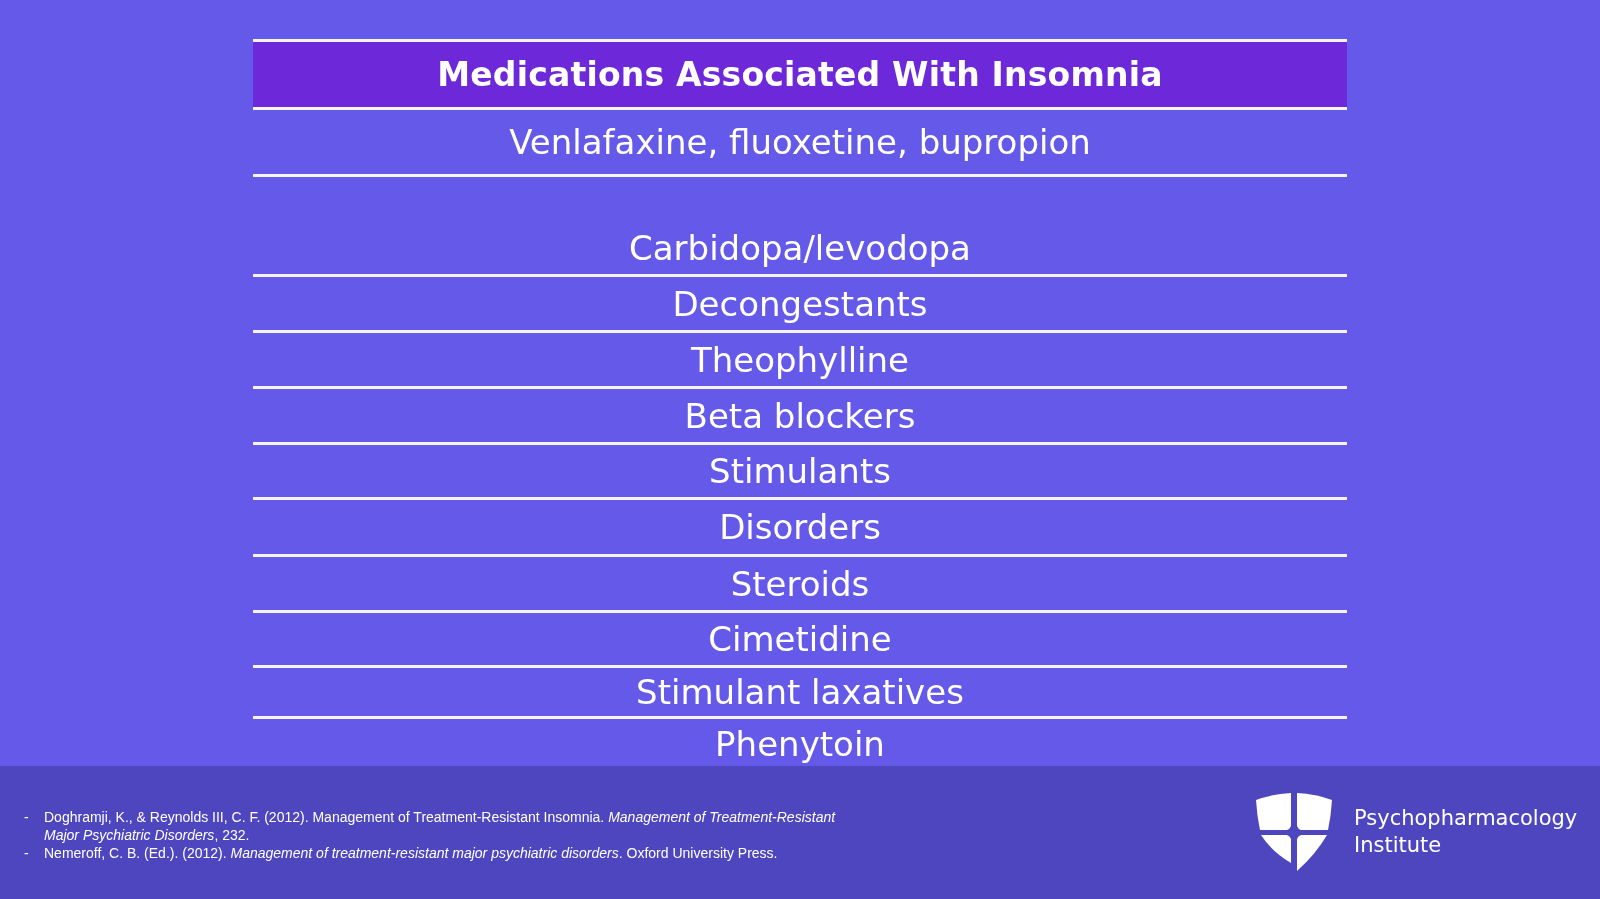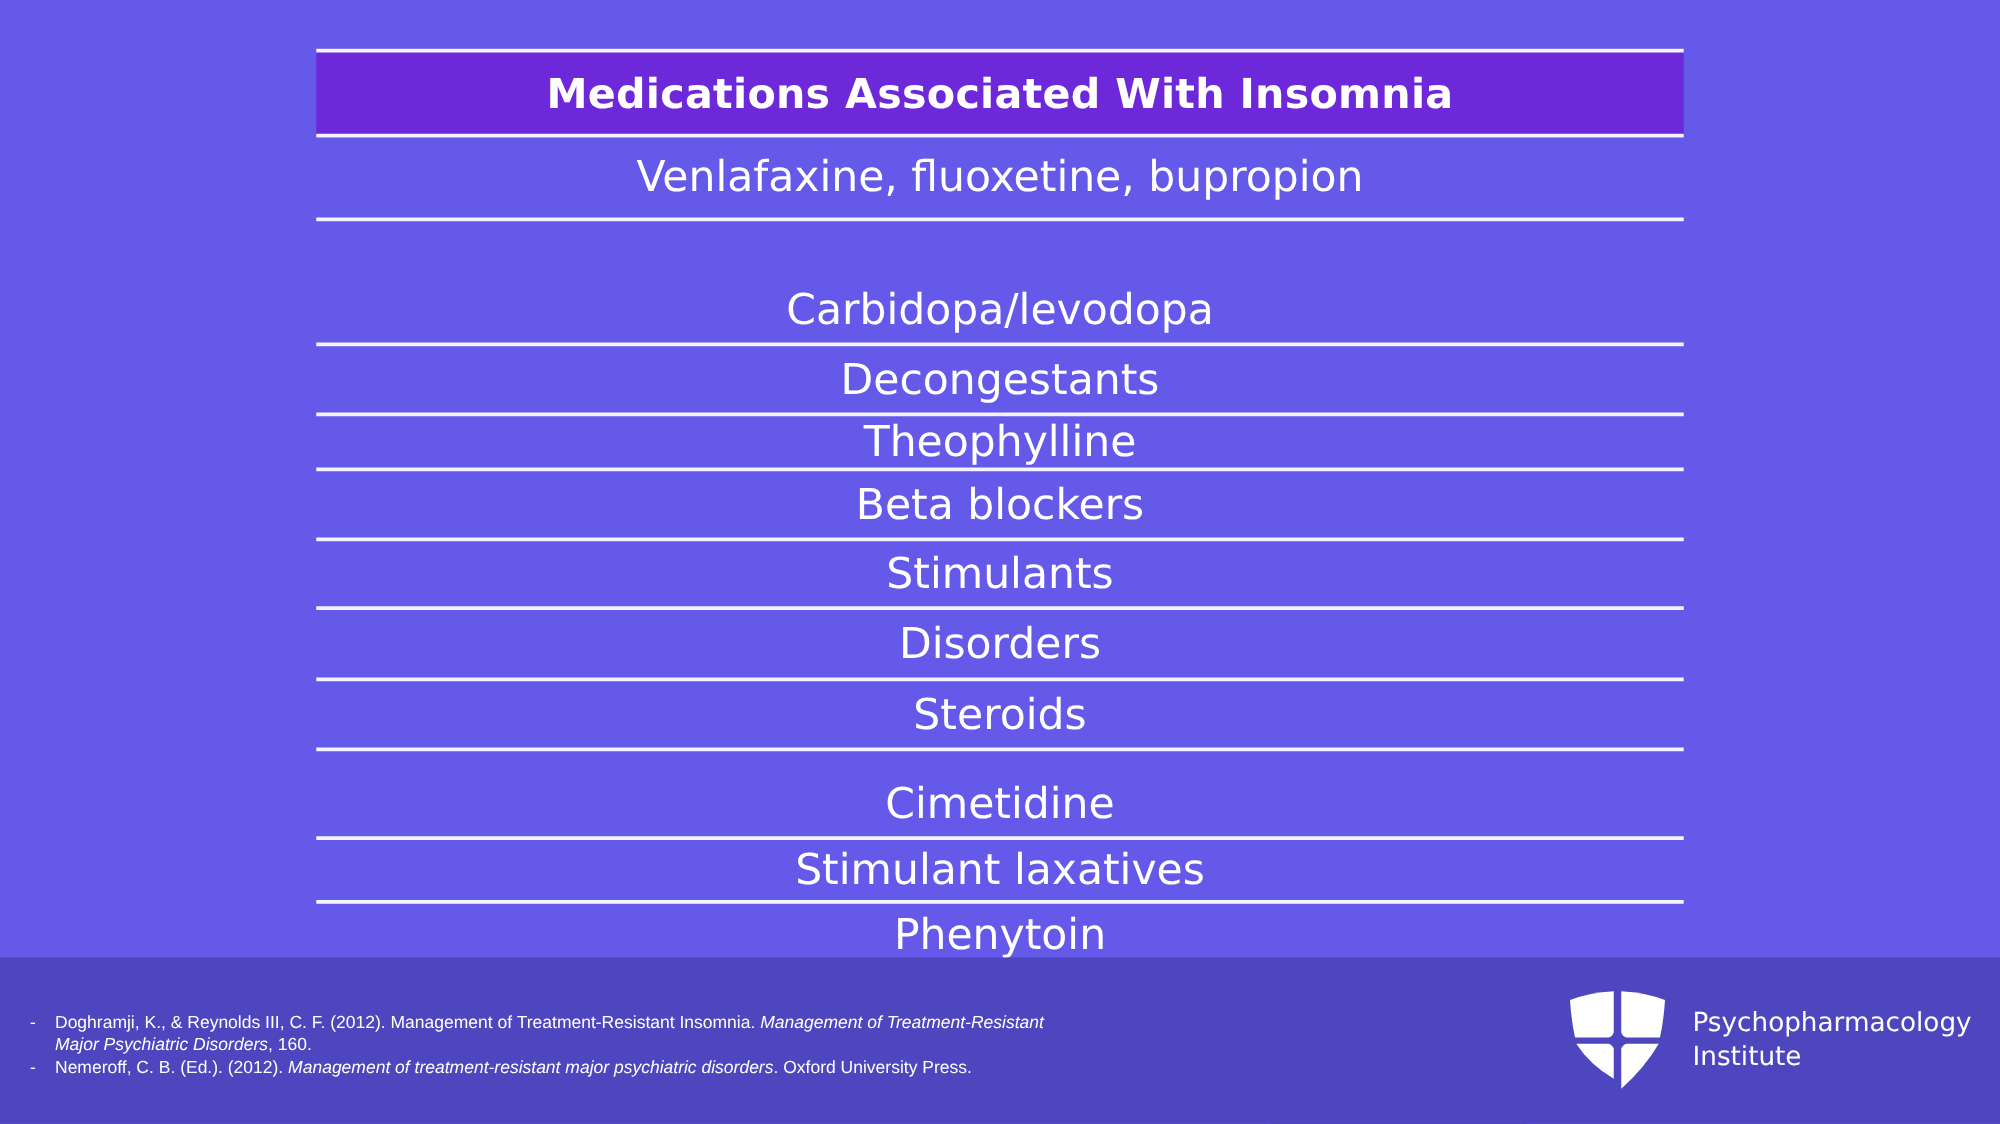--- a/index.html
+++ b/index.html
@@ -108,51 +108,51 @@
   </div>
   <div class="row" style="height:67px;">
       <span>Venlafaxine, fluoxetine, bupropion</span>
     </div>
   <div class="row" style="height:56px;margin-top:44px;">
       <span>Carbidopa/levodopa</span>
     </div>
   <div class="row" style="height:56px;">
       <span>Decongestants</span>
     </div>
-  <div class="row" style="height:44px;">
+  <div class="row" style="height:56px;">
       <span>Theophylline</span>
     </div>
   <div class="row" style="height:56px;">
       <span>Beta blockers</span>
     </div>
   <div class="row" style="height:55px;">
       <span>Stimulants</span>
     </div>
   <div class="row" style="height:57px;">
       <span>Disorders</span>
     </div>
   <div class="row" style="height:56px;">
       <span>Steroids</span>
     </div>
-  <div class="row" style="height:55px;margin-top:16px;">
+  <div class="row" style="height:55px;">
       <span>Cimetidine</span>
     </div>
   <div class="row" style="height:51px;">
       <span>Stimulant laxatives</span>
     </div>
   <div class="row" style="height:52px;">
       <span>Phenytoin</span>
     </div>
 </div>
 
 <div class="footer">
   <div class="refs">
     <div class="ref">
       <span class="dash">-</span>
-      <span>Doghramji, K., &amp; Reynolds III, C. F. (2012). Management of Treatment-Resistant Insomnia. </span><i>Management of Treatment-Resistant Major Psychiatric Disorders</i><span>, 160.</span>
+      <span>Doghramji, K., &amp; Reynolds III, C. F. (2012). Management of Treatment-Resistant Insomnia. </span><i>Management of Treatment-Resistant Major Psychiatric Disorders</i><span>, 232.</span>
     </div>
     <div class="ref">
       <span class="dash">-</span>
       <span>Nemeroff, C. B. (Ed.). (2012). </span><i>Management of treatment-resistant major psychiatric disorders</i><span>. Oxford University Press.</span>
     </div>
   </div>
 
   <div class="logo">
     <span>
       <svg width="80" height="80" viewBox="0 0 80 80">

